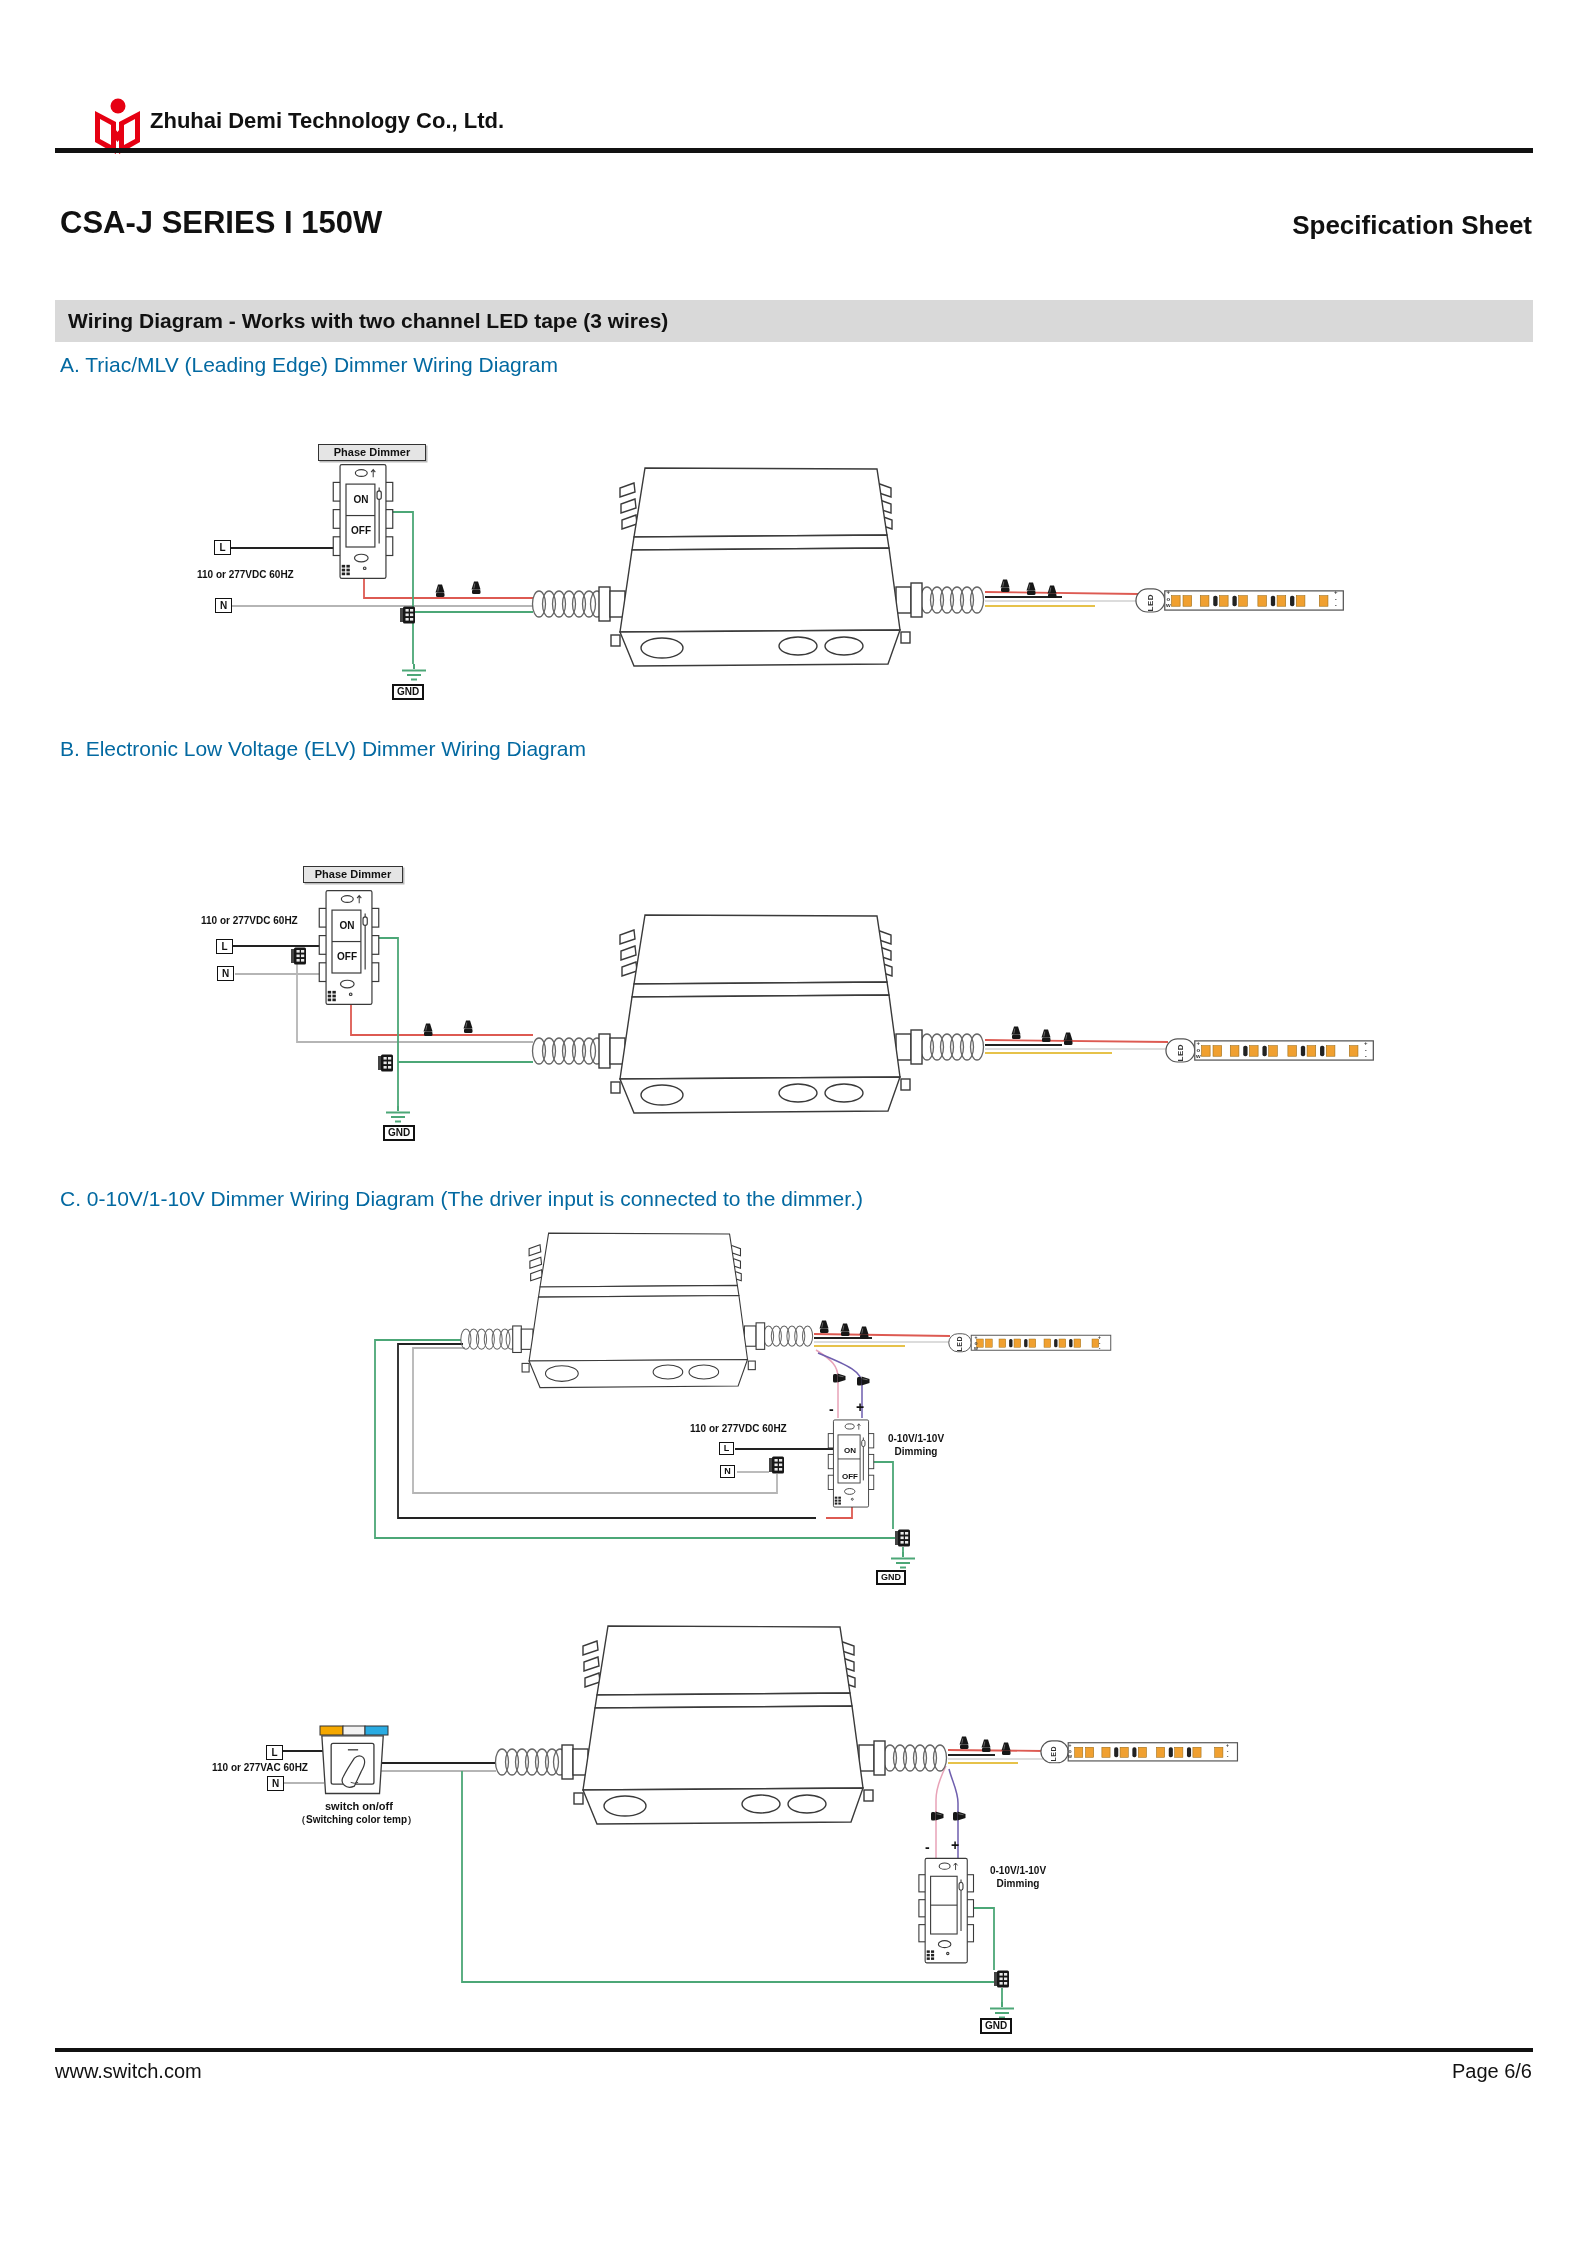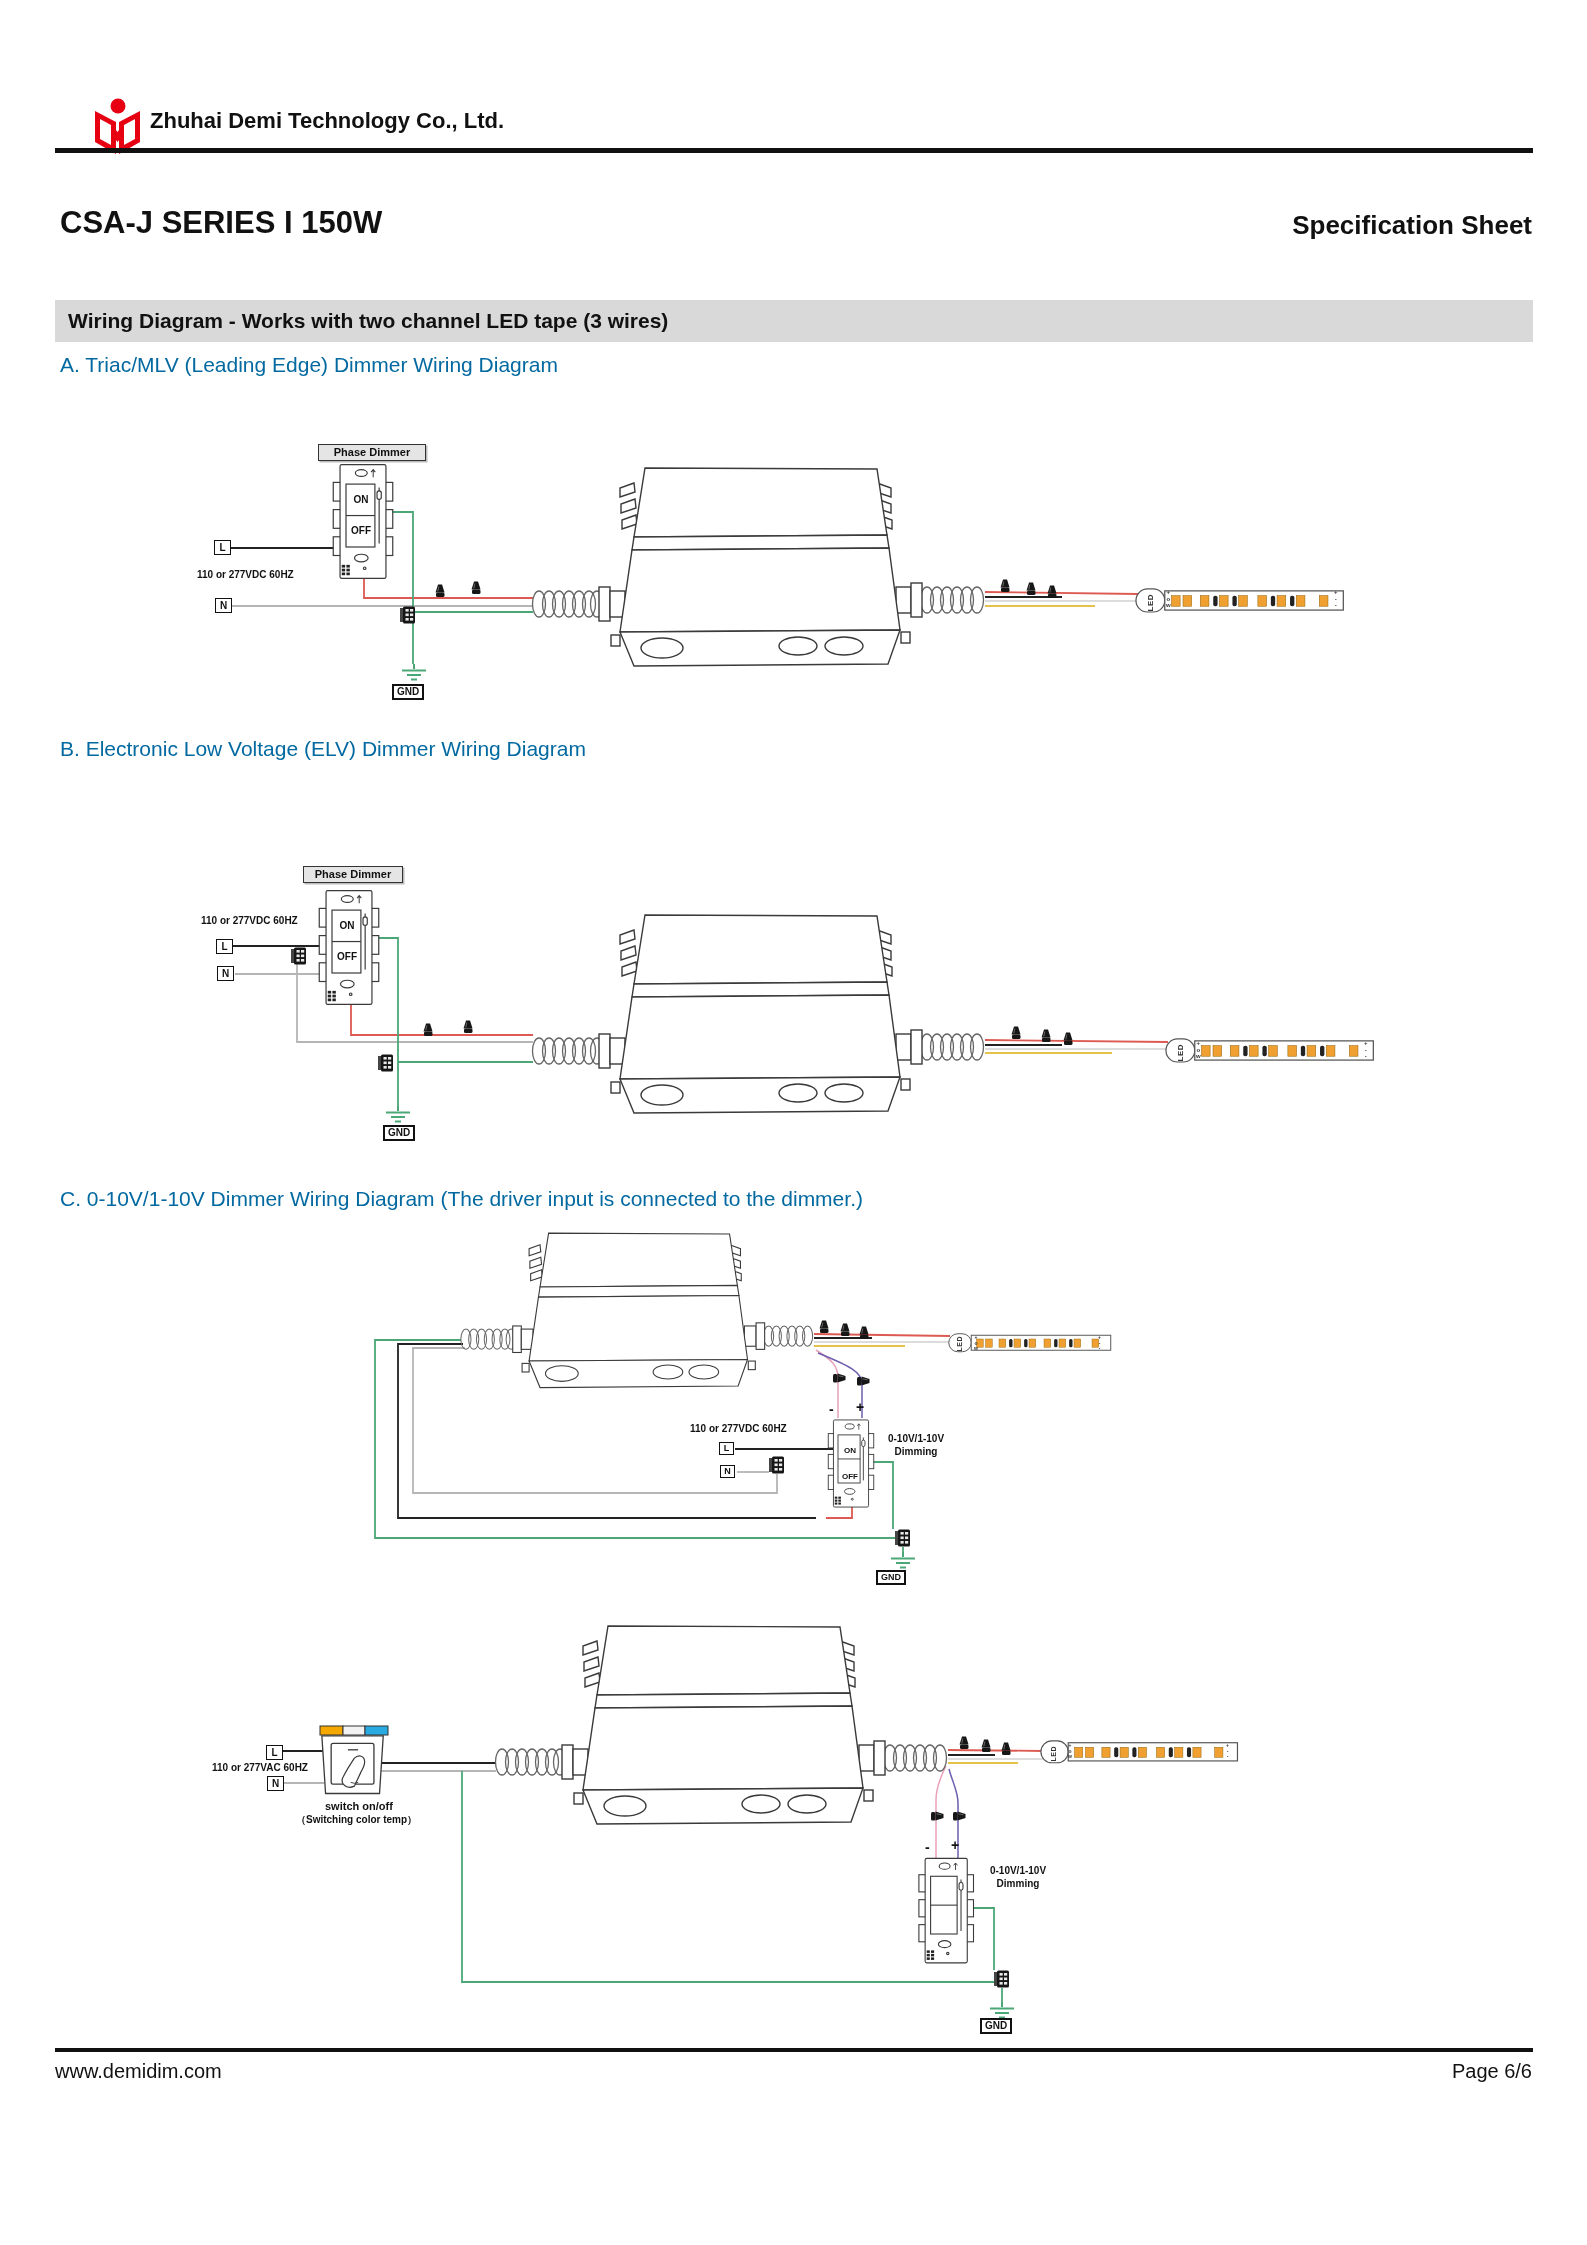--- a/index.html
+++ b/index.html
@@ -295,21 +295,21 @@
 
 <div class="banner">
   <div class="banner-text">Wiring Diagram - Works with two channel LED tape (3 wires)</div>
 </div>
 
 <div class="heading" style="left:60px; top:353px;">A. Triac/MLV (Leading Edge) Dimmer Wiring Diagram</div>
 <div class="heading" style="left:60px; top:737px;">B. Electronic Low Voltage (ELV) Dimmer Wiring Diagram</div>
 <div class="heading" style="left:60px; top:1187px;">C. 0-10V/1-10V Dimmer Wiring Diagram (The driver input is connected to the dimmer.)</div>
 
 <div class="hrule" style="left:55px; top:2048px; width:1478px; height:4px;"></div>
-<div class="lbl plain" style="left:55px; top:2060px; font-size:20px;">www.demidim.com</div>
+<div class="lbl plain" style="left:55px; top:2060px; font-size:20px;">www.switch.com</div>
 <div class="lbl plain" style="right:55px; top:2060px; font-size:20px;">Page 6/6</div>
 
 <div class="phase" style="left:318px; top:444px; width:108px;">Phase Dimmer</div>
 <div class="onoff" style="left:344px; top:494px; width:34px;">ON</div>
 <div class="onoff" style="left:344px; top:525px; width:34px;">OFF</div>
 <div class="boxlbl" style="left:214px; top:540px;">L</div>
 <div class="supply" style="left:197px; top:569px;">110 or 277VDC 60HZ</div>
 <div class="boxlbl" style="left:215px; top:598px;">N</div>
 <div class="gndlbl" style="left:392px; top:684px;">GND</div>
 <div class="ledtxt" style="left:1139px; top:596px; width:22px;">LED</div>

